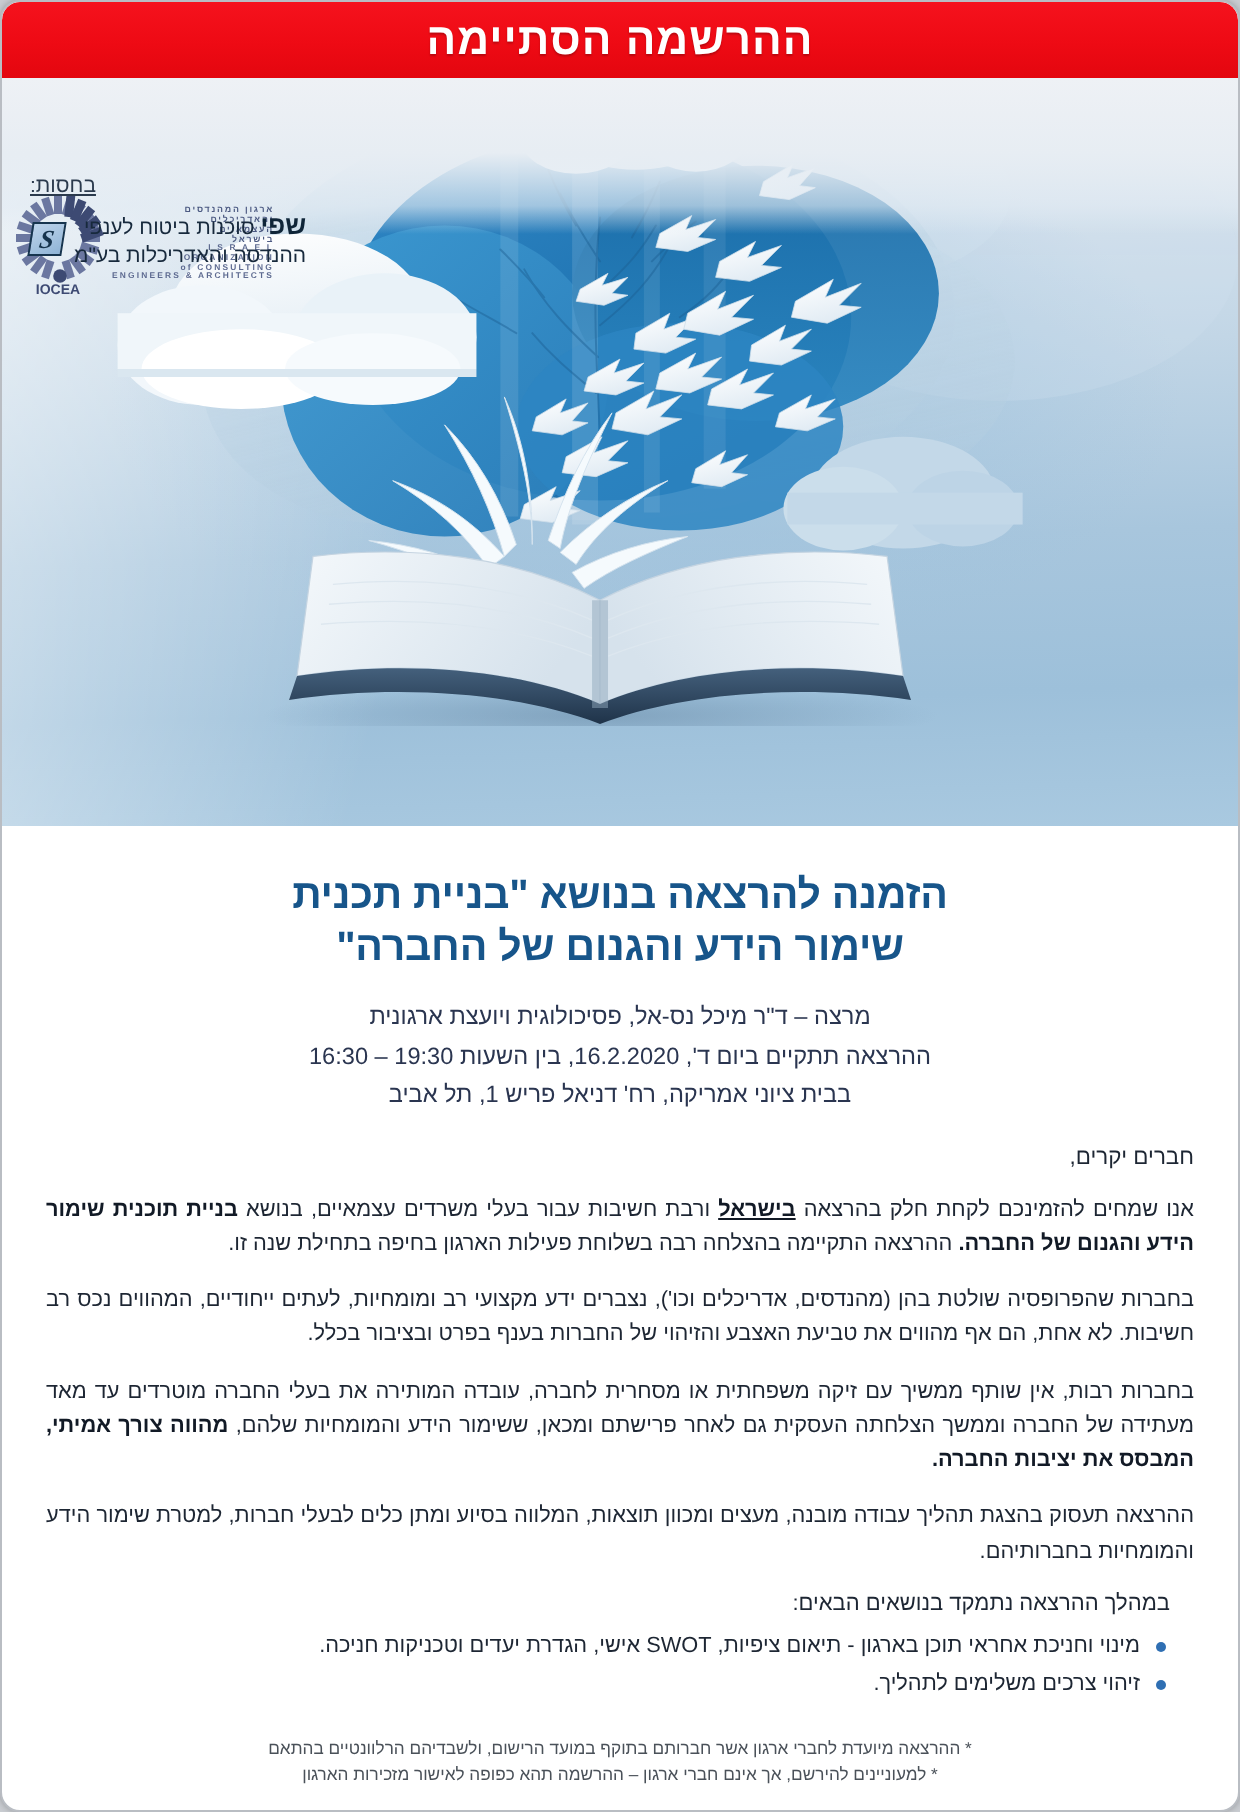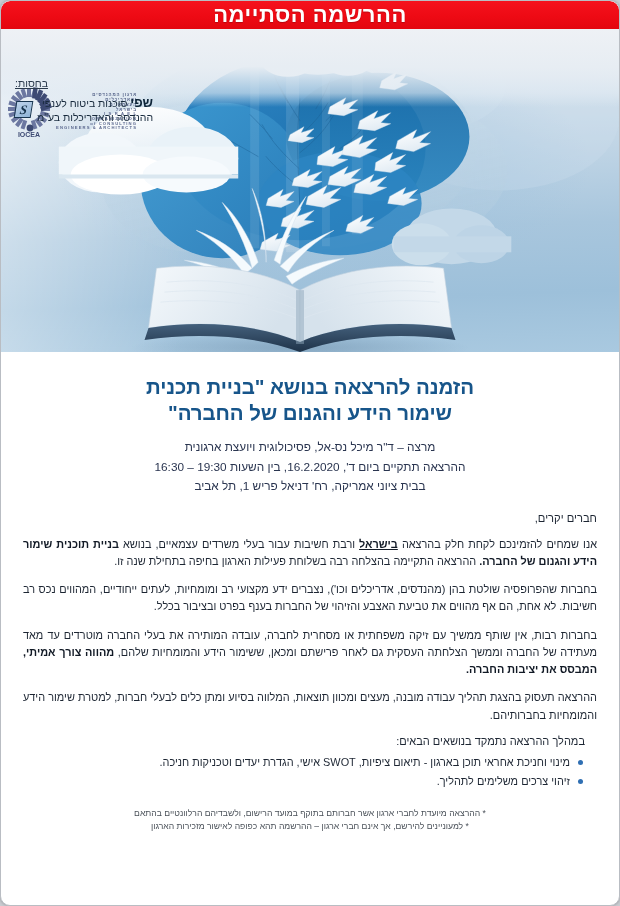--- a/index.html
+++ b/index.html
@@ -14,36 +14,36 @@
     height: 906px;
     margin: 0 auto;
     background: #ffffff;
     border-radius: 10px;
     overflow: hidden;
     border: 1px solid #b9bdc3;
     box-shadow: 0 0 3px rgba(0,0,0,.25);
   }
   
   #banner {
-    height: 28px;
+    height: 38px;
     background: linear-gradient(180deg,#f5121d 0%, #ee0a14 55%, #e3060f 100%);
     display: flex; align-items: center; justify-content: center;
     border-radius: 9px 9px 0 0;
   }
   #banner-text {
     color: #ffffff;
     font-size: 22px;
     font-weight: bold;
     letter-spacing: .5px;
     text-shadow: 0 1px 1px rgba(0,0,0,.22);
   }
   
   #hero {
     position: relative;
-    height: 323px;
+    height: 374px;
     overflow: hidden;
     background:
       radial-gradient(ellipse 70% 60% at 52% 42%, #9fc3de 0%, rgba(159,195,222,0) 62%),
       linear-gradient(178deg, #eef2f6 0%, #dce6ef 12%, #c2d6e6 38%, #a8c6dd 62%, #9dc0da 82%, #a9c9e0 100%);
   }
   .hero-bg-sheen {
     position: absolute; inset: 0;
     background: linear-gradient(105deg, rgba(255,255,255,.55) 0%, rgba(255,255,255,0) 38%);
     pointer-events: none;
   }

